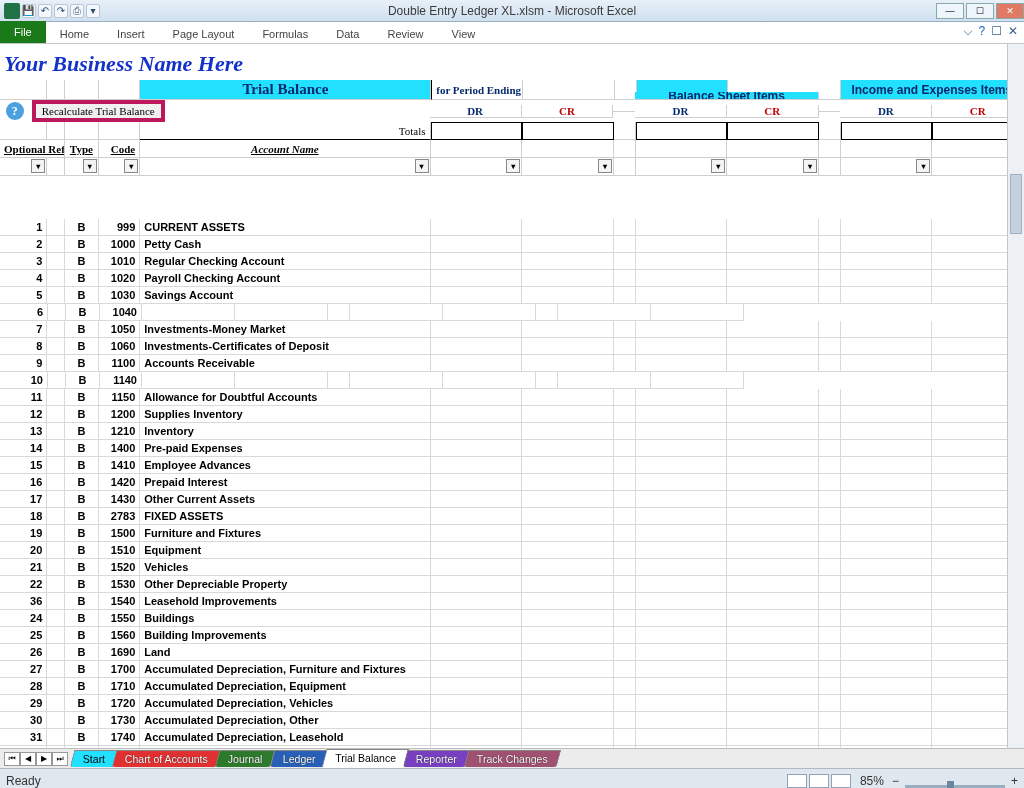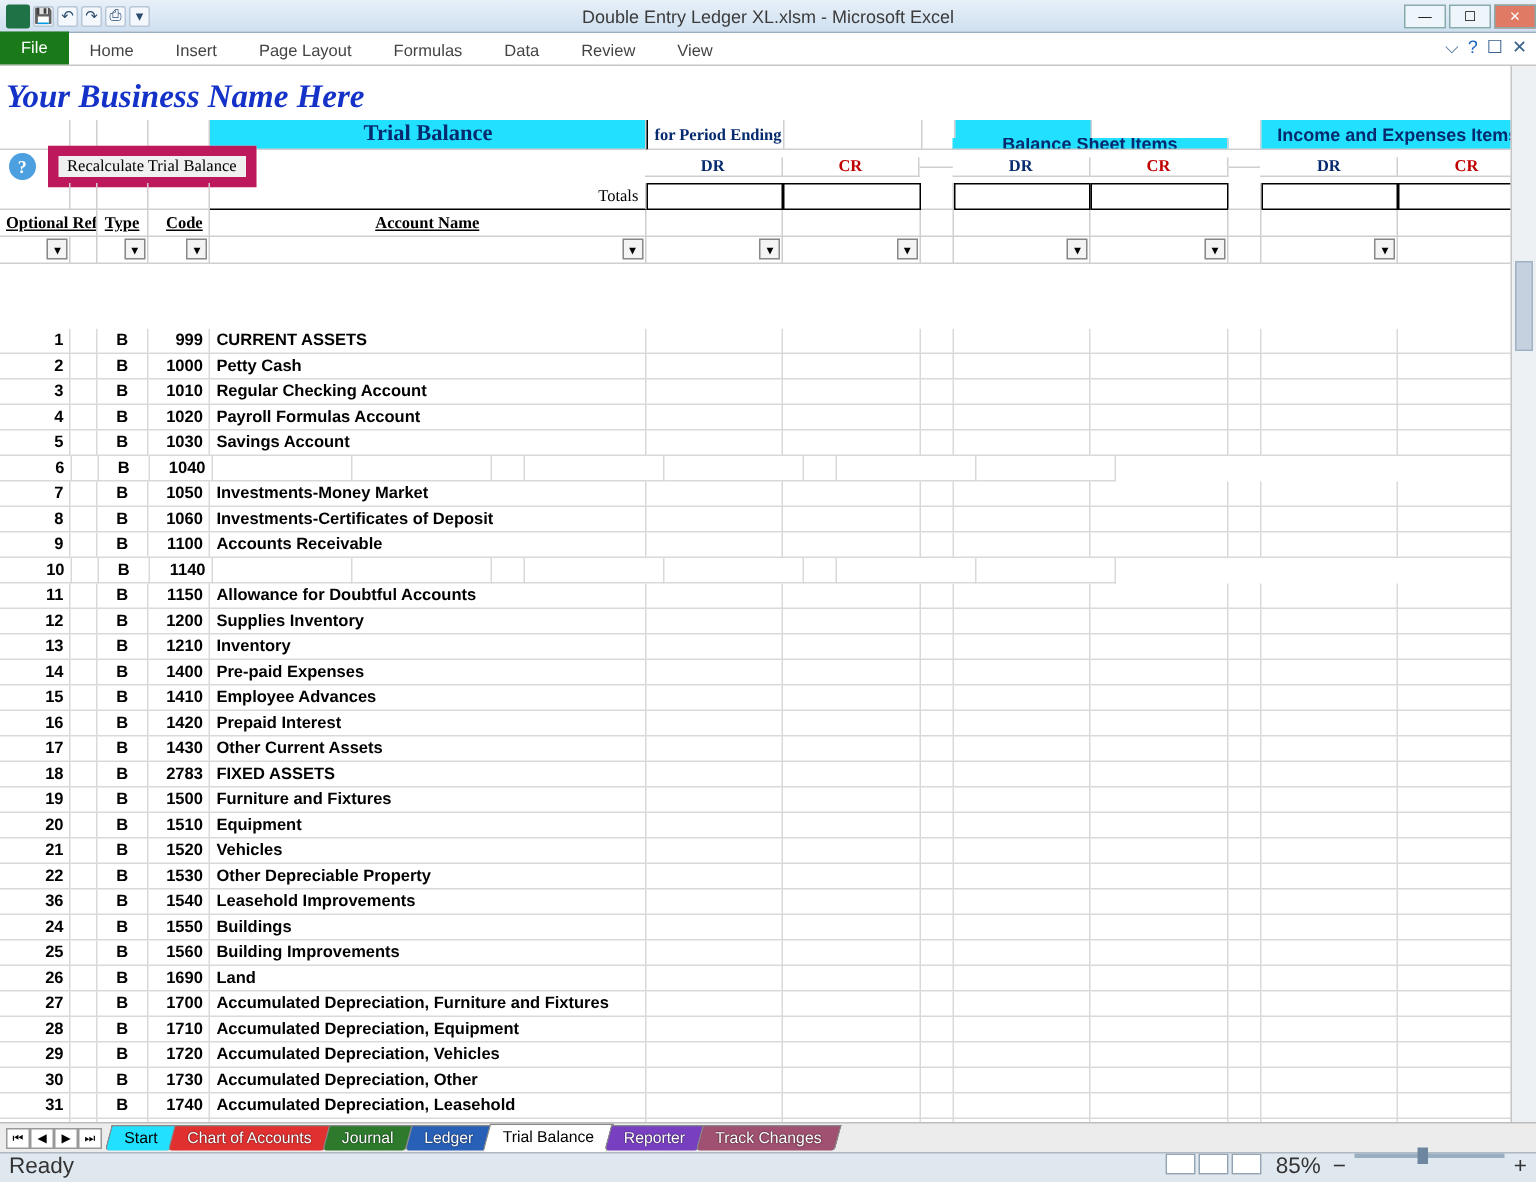--- a/index.html
+++ b/index.html
@@ -34,40 +34,40 @@
 .colH { width:93px; }
 .colI { width:93px; }
 .gap2 { width:22px; }
 .colJ { width:93px; }
 .colK { width:93px; }
 .tb-title { justify-content:center; }
 .period { color:#052a6e; font:bold 11px Tahoma; }
 .dr { color:#052a6e; font:bold 11px Tahoma; text-align:center; justify-content:center; }
 .cr { color:#c00000; font:bold 11px Tahoma; text-align:center; justify-content:center; }
 .q-icon { width:18px; height:18px; border-radius:50%; background:#4ca0e0; color:#fff; font:bold 12px Tahoma; display:inline-flex; align-items:center; justify-content:center; margin-left:2px; }
-.recalc-btn { border:7px solid #be185d; background:#f0f0f0; padding:1px 6px; font:11px Tahoma; cursor:pointer; }
+.recalc-btn { border:4px solid #be185d; background:#f0f0f0; padding:1px 6px; font:11px Tahoma; cursor:pointer; }
 .colhdr { font:bold 11px Tahoma; text-decoration:underline; }
 .filter-row .cell { height:18px; position:relative; }
 .filter-drop { position:absolute; right:1px; top:1px; width:14px; height:14px; border:1px solid #888; background:#f4f4f4; font-size:8px; display:flex; align-items:center; justify-content:center; cursor:pointer; }
 .data-body { position:absolute; top:175px; bottom:0; left:0; right:0; overflow:hidden; }
 .data-row { display:flex; height:17px; font:bold 11px Tahoma; color:#000; }
 .data-row .cell { border-right:1px solid #d9d9d9; border-bottom:1px solid #d9d9d9; }
 .sheet-tabs { position:absolute; left:0; right:0; bottom:20px; height:20px; background:#ececec; border-top:1px solid #bdbdbd; display:flex; align-items:center; font-size:10.5px; }
 .sheet-tabs .nav { display:flex; gap:0; margin:0 4px; }
 .sheet-tabs .nav span { width:16px; height:14px; border:1px solid #999; background:#fff; font-size:8px; display:flex; align-items:center; justify-content:center; cursor:pointer; }
 .sheet-tabs .tab { padding:2px 10px; border:1px solid #888; border-bottom:none; border-radius:0 0 3px 3px; transform:skewX(-15deg); margin-right:-2px; cursor:pointer; color:#fff; text-shadow:0 0 1px #000; }
 .sheet-tabs .tab span { display:inline-block; transform:skewX(15deg); }
 .sheet-tabs .tab.start { background:#22e0ff; color:#000; text-shadow:none; }
 .sheet-tabs .tab.chart { background:#e03030; }
 .sheet-tabs .tab.journal { background:#2d7a2d; }
 .sheet-tabs .tab.ledger { background:#2860b8; }
 .sheet-tabs .tab.trial { background:#fff; color:#000; text-shadow:none; border-bottom:2px solid #fff; }
 .sheet-tabs .tab.reporter { background:#7840c0; }
 .sheet-tabs .tab.track { background:#a05070; }
-.statusbar { position:absolute; left:0; right:0; bottom:0; height:20px; background:#dfe7ef; border-top:1px solid #b0b9c2; display:flex; align-items:flex-start; font-size:15px; color:#333; padding:0 6px; }
+.statusbar { position:absolute; left:0; right:0; bottom:0; height:20px; background:#dfe7ef; border-top:1px solid #b0b9c2; display:flex; align-items:flex-end; font-size:12px; color:#333; padding:0 6px; }
 .statusbar .spacer { flex:1; }
 .statusbar .view-btn { width:20px; height:14px; border:1px solid #93a4b5; margin:0 1px; background:#fff; cursor:pointer; }
 .statusbar .zoom { margin:0 8px; }
 .statusbar .slider { width:100px; height:3px; background:#9aaec2; position:relative; margin:0 6px; }
 .statusbar .slider .thumb { position:absolute; left:42%; top:-4px; width:7px; height:11px; background:#6e87a0; }
 .vscroll { position:absolute; right:0; top:44px; bottom:40px; width:17px; background:#eef1f4; border-left:1px solid #c6c6c6; }
 .vscroll .thumb { position:absolute; top:130px; height:60px; left:2px; right:2px; background:#c5d1de; border:1px solid #9fb2c5; }
 </style>
 </head>
 <body>
@@ -156,21 +156,21 @@
     <div class="cell colI" style="border:1px solid #000;"></div>
     <div class="cell gap2"></div>
     <div class="cell colJ" style="border:1px solid #000;"></div>
     <div class="cell colK" style="border:1px solid #000;"></div>
   </div>
 
   <div class="hdr-row" style="height:18px;">
     <div class="cell colhdr" style="width:66px;">Optional Ref</div>
     <div class="cell colC colhdr">Type</div>
     <div class="cell colD colhdr">Code</div>
-    <div class="cell colE colhdr" style="justify-content:center;">Account Name</div>
+    <div class="cell colE colhdr" style="justify-content:center;font-style:italic;">Account Name</div>
     <div class="cell colF"></div>
       <div class="cell colG"></div>
     <div class="cell gap1"></div>
       <div class="cell colH"></div>
       <div class="cell colI"></div>
     <div class="cell gap2"></div>
       <div class="cell colJ"></div>
       <div class="cell colK"></div>
   </div>
 
@@ -254,21 +254,21 @@
         <div class="cell colI"></div>
         <div class="cell gap2"></div>
         <div class="cell colJ"></div>
         <div class="cell colK"></div>
       </div>
       <div class="data-row">
         <div class="cell colA">4</div>
         <div class="cell colB"></div>
         <div class="cell colC">B</div>
         <div class="cell colD">1020</div>
-        <div class="cell colE">Payroll Formulas Account</div>
+        <div class="cell colE">Payroll Checking Account</div>
         <div class="cell colF"></div>
         <div class="cell colG"></div>
         <div class="cell gap1"></div>
         <div class="cell colH"></div>
         <div class="cell colI"></div>
         <div class="cell gap2"></div>
         <div class="cell colJ"></div>
         <div class="cell colK"></div>
       </div>
       <div class="data-row">

